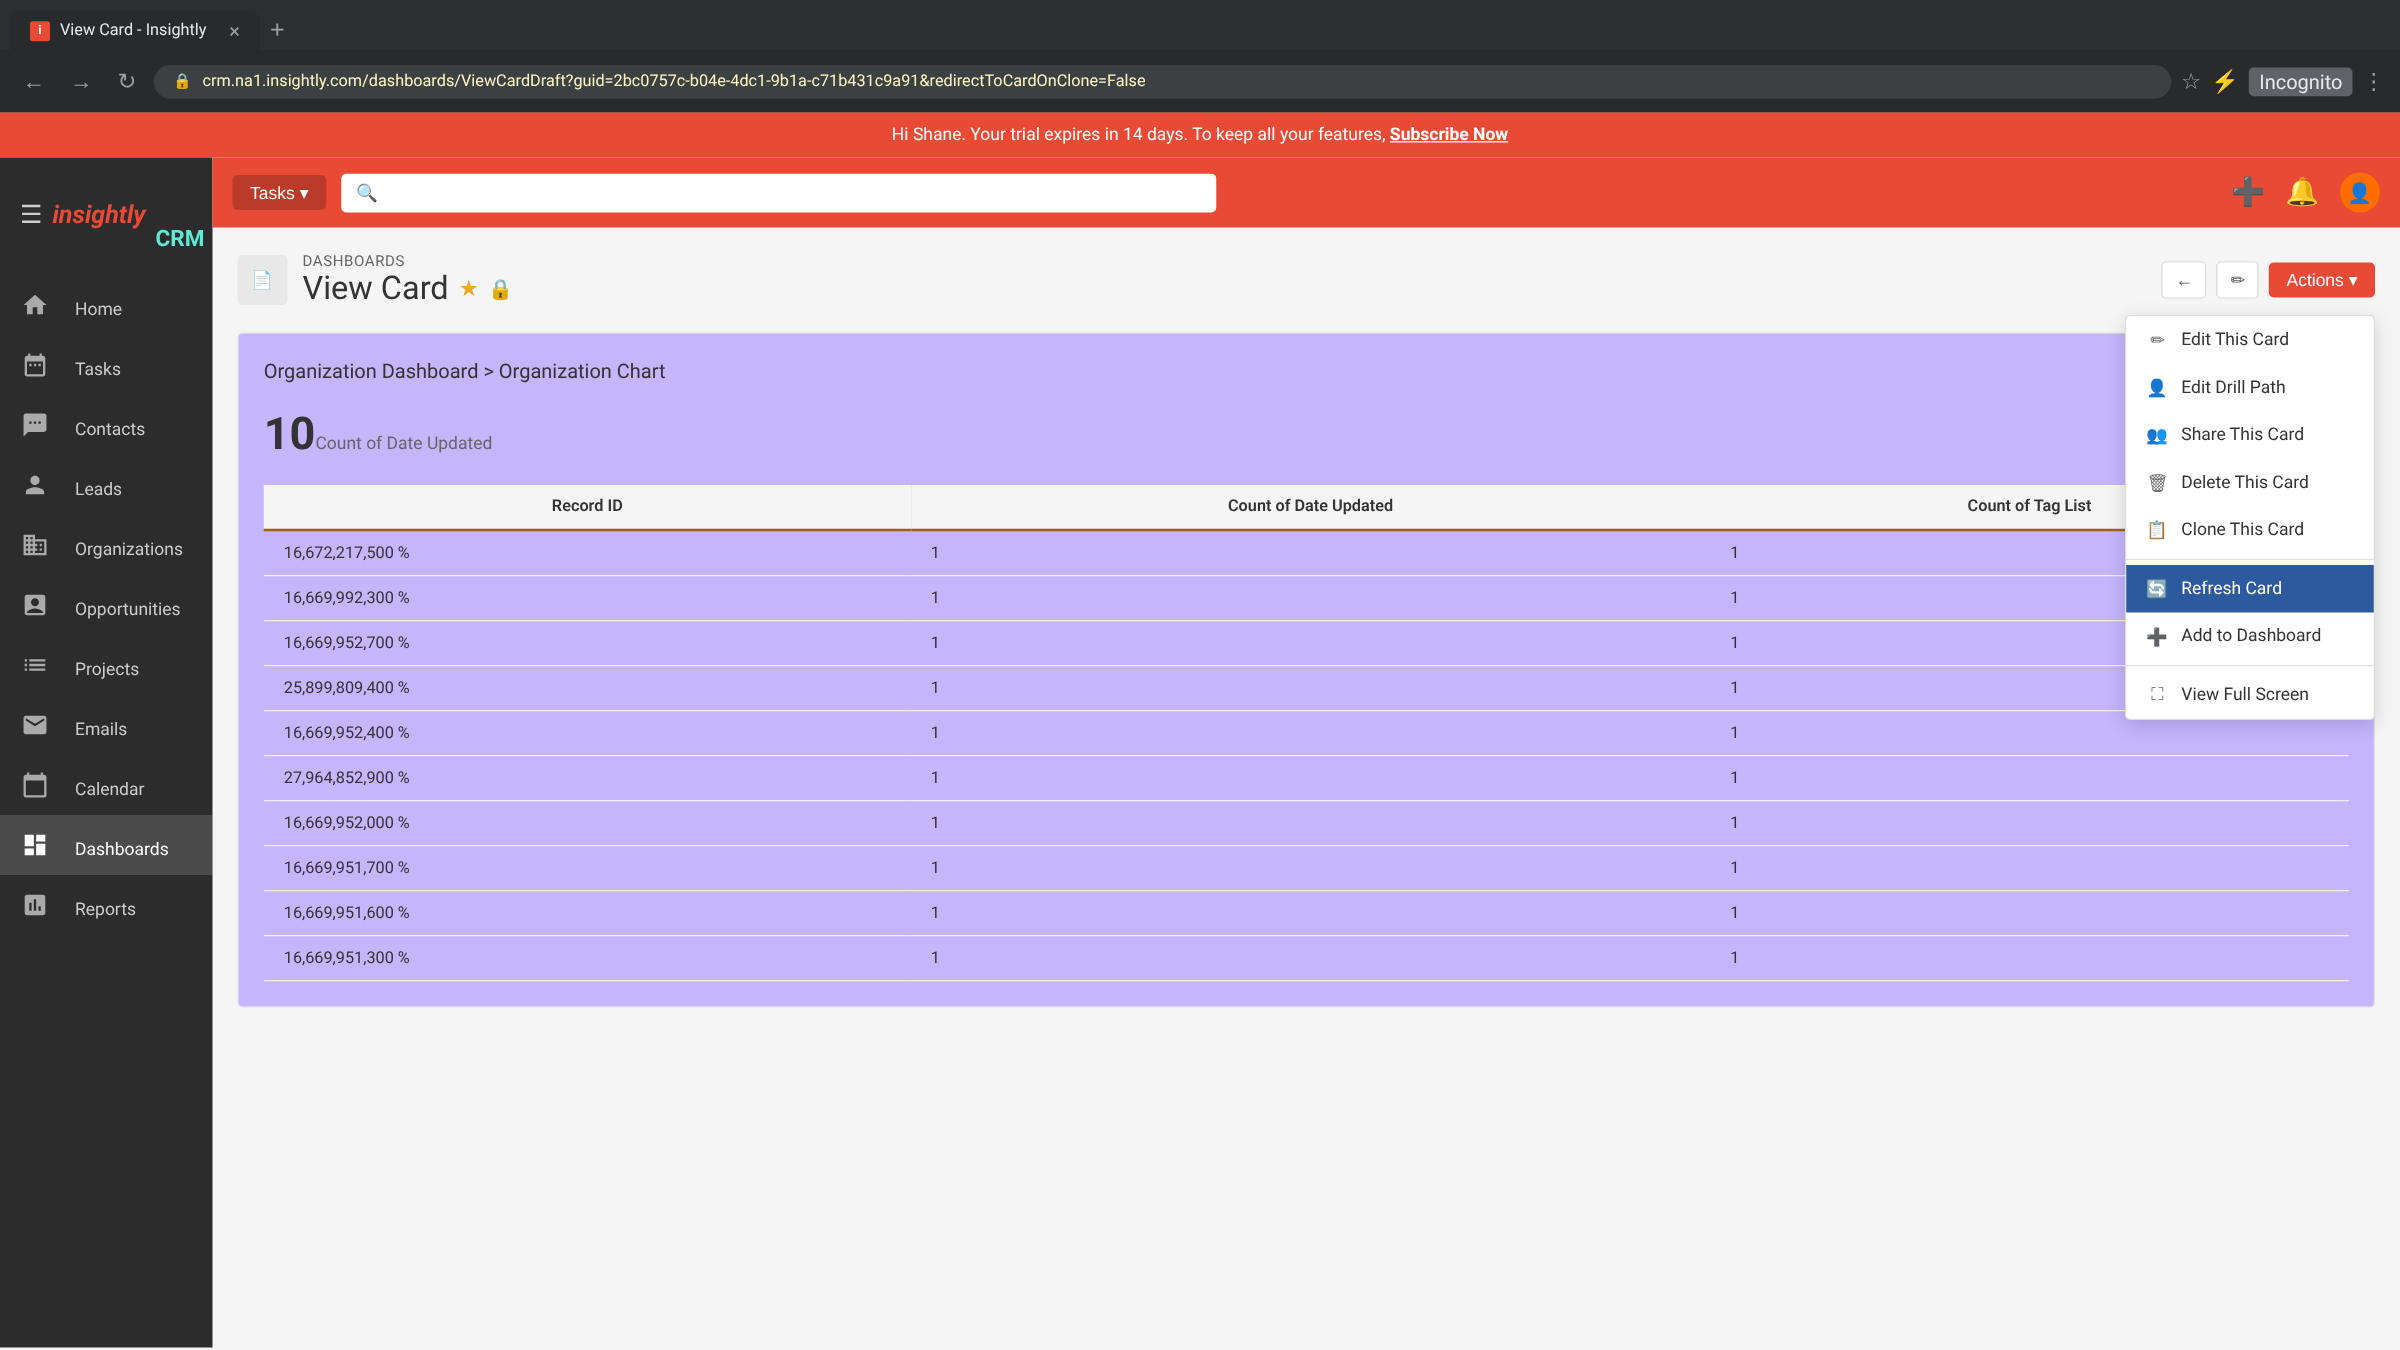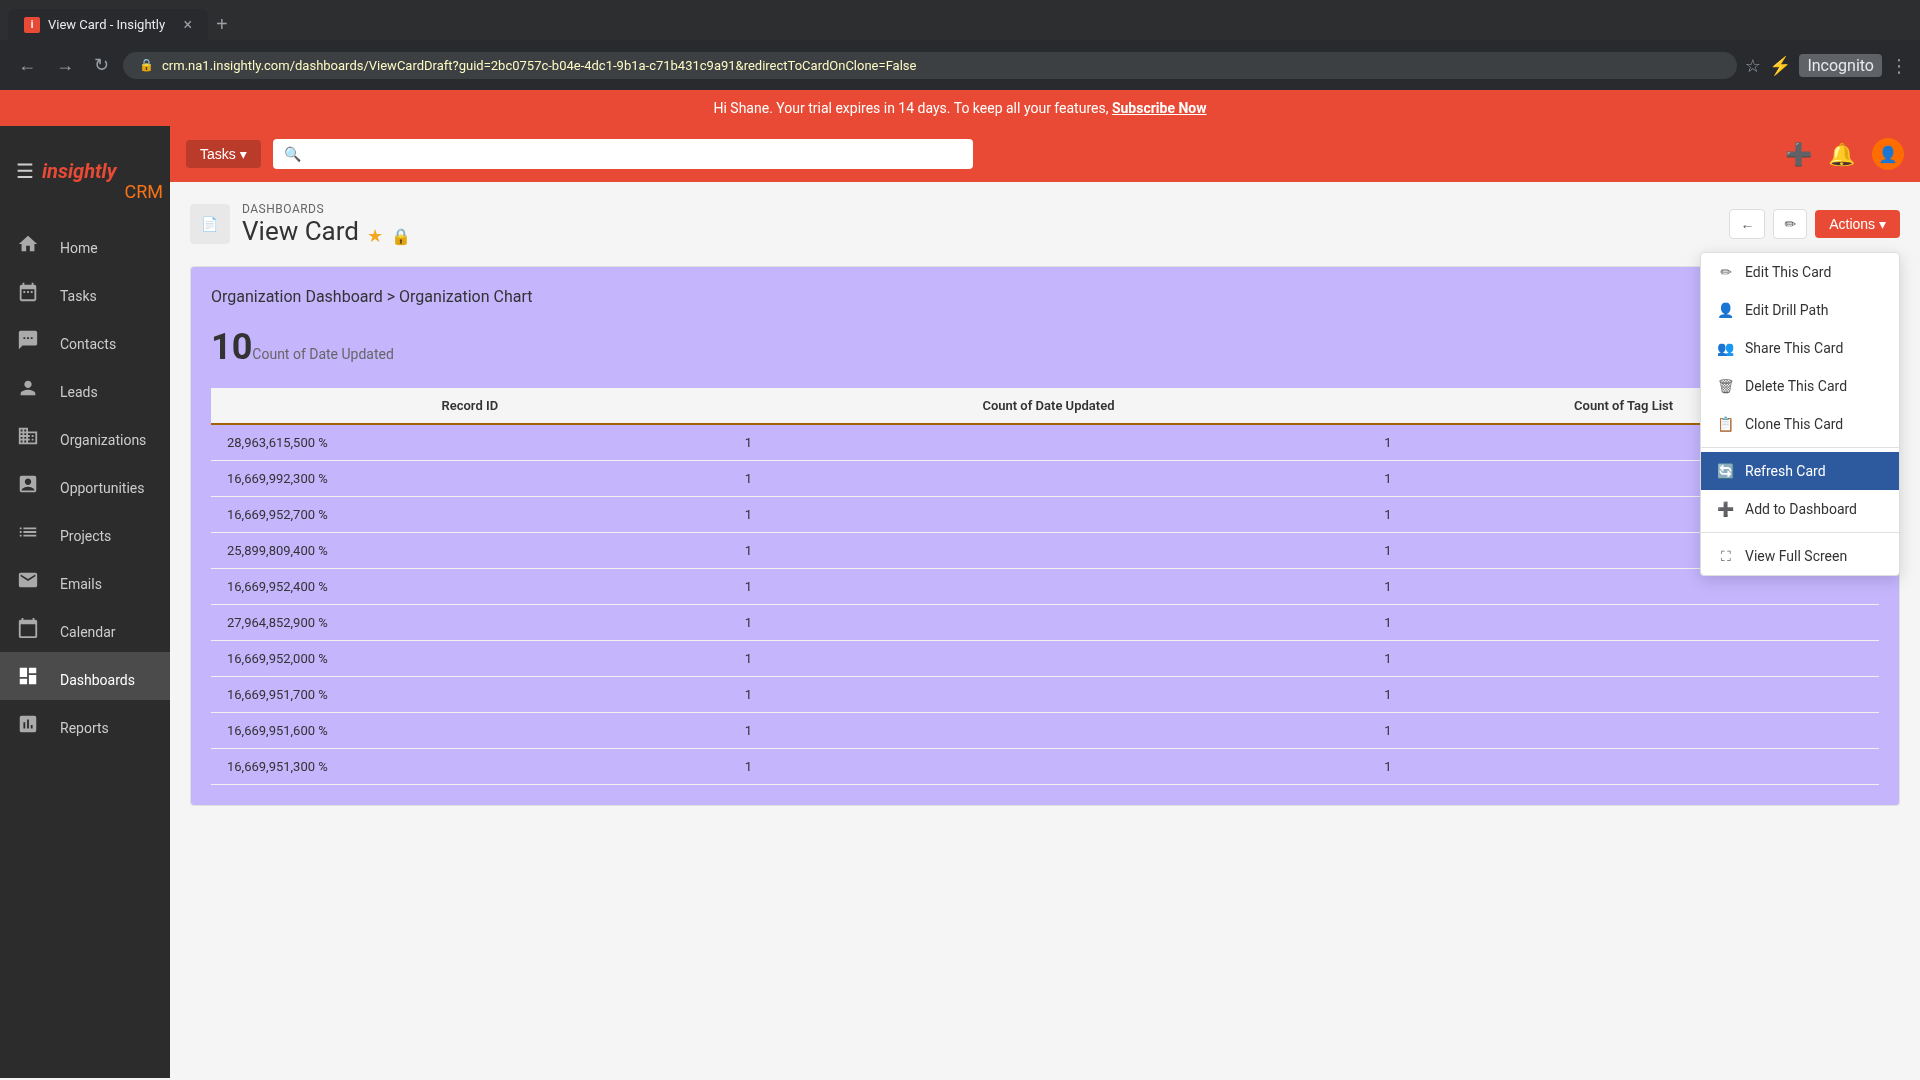--- a/index.html
+++ b/index.html
@@ -26,39 +26,39 @@
     .trial-banner a { color: white; font-weight: bold; text-decoration: underline; cursor: pointer; }
 
     
     .app { display: flex; height: calc(1080px - 90px - 38px); }
 
     
     .sidebar { width: 170px; background: #2c2c2c; color: #ccc; display: flex; flex-direction: column; flex-shrink: 0; }
     .sidebar-header { padding: 14px 16px; display: flex; align-items: center; gap: 8px; }
     .hamburger { color: #ccc; font-size: 20px; cursor: pointer; }
     .insightly-logo { color: #e94a35; font-weight: bold; font-size: 20px; font-style: italic; }
-    .crm-label { color: #f97316; font-size: 18px; font-weight: 400; margin-top: 41px; }
+    .crm-label { color: #5eead4; font-size: 18px; font-weight: 700; margin-top: 41px; }
 
     .sidebar-nav { flex: 1; padding: 4px 0; }
     .sidebar-item { display: flex; align-items: flex-end; gap: 20px; padding: 12px 16px; color: #ccc; cursor: pointer; font-size: 14px; }
     .sidebar-item.active { background: rgba(255,255,255,0.15); color: white; }
     .sidebar-icon { width: 24px; height: 24px; display: flex; align-items: center; justify-content: center; flex-shrink: 0; }
     .sidebar-icon svg { width: 22px; height: 22px; fill: #aaa; }
     .sidebar-item.active .sidebar-icon svg { fill: white; }
     .tasks-btn { background: rgba(0,0,0,0.2); color: white; border: none; padding: 6px 14px; border-radius: 4px; font-size: 14px; cursor: pointer; display: flex; align-items: center; gap: 4px; }
     .search-bar { flex: 1; background: white; border-radius: 4px; padding: 7px 12px; display: flex; align-items: center; gap: 8px; color: #666; max-width: 700px; }
     .user-avatar { width: 32px; height: 32px; background: #ff6d00; border-radius: 50%; display: flex; align-items: center; justify-content: center; color: white; font-size: 16px; cursor: pointer; }
     .main-content { flex: 1; padding: 20px; overflow: auto; position: relative; }
 
     
     .page-header { display: flex; align-items: center; justify-content: space-between; margin-bottom: 20px; }
     .page-title-area { display: flex; align-items: center; gap: 12px; }
     .page-icon { width: 40px; height: 40px; background: #e8e8e8; border-radius: 4px; display: flex; align-items: center; justify-content: center; color: #666; }
     .breadcrumb-small { color: #666; font-size: 12px; text-transform: uppercase; letter-spacing: 0.5px; }
-    .page-title { font-size: 26px; color: #333; display: flex; align-items: flex-end; gap: 8px; }
+    .page-title { font-size: 26px; color: #333; display: flex; align-items: center; gap: 8px; }
     .star-icon { color: #f5a623; font-size: 18px; }
     .lock-icon-sm { color: #999; font-size: 16px; }
 
     .page-actions { display: flex; gap: 8px; align-items: center; }
     .back-btn { background: white; border: 1px solid #ddd; border-radius: 4px; padding: 6px 10px; cursor: pointer; color: #555; font-size: 14px; }
     .edit-btn { background: white; border: 1px solid #ddd; border-radius: 4px; padding: 6px 10px; cursor: pointer; color: #555; font-size: 14px; }
     .actions-btn { background: #e94a35; color: white; border: none; border-radius: 4px; padding: 6px 14px; cursor: pointer; font-size: 14px; display: flex; align-items: center; gap: 4px; position: relative; }
 
     
     .card-container { background: #c4b5fd; border-radius: 4px; padding: 20px; border: 1px solid #e0e0e0; }
@@ -262,21 +262,21 @@
         <table class="data-table">
           <thead>
             <tr>
               <th>Record ID</th>
               <th>Count of Date Updated</th>
               <th>Count of Tag List</th>
             </tr>
           </thead>
           <tbody id="table-body">
           <tr>
-    <td>28,963,615,500 %</td>
+    <td>16,672,217,500 %</td>
     <td>1</td>
     <td>1</td>
   </tr>
               <tr>
     <td>16,669,992,300 %</td>
     <td>1</td>
     <td>1</td>
   </tr>
               <tr>
     <td>16,669,952,700 %</td>

